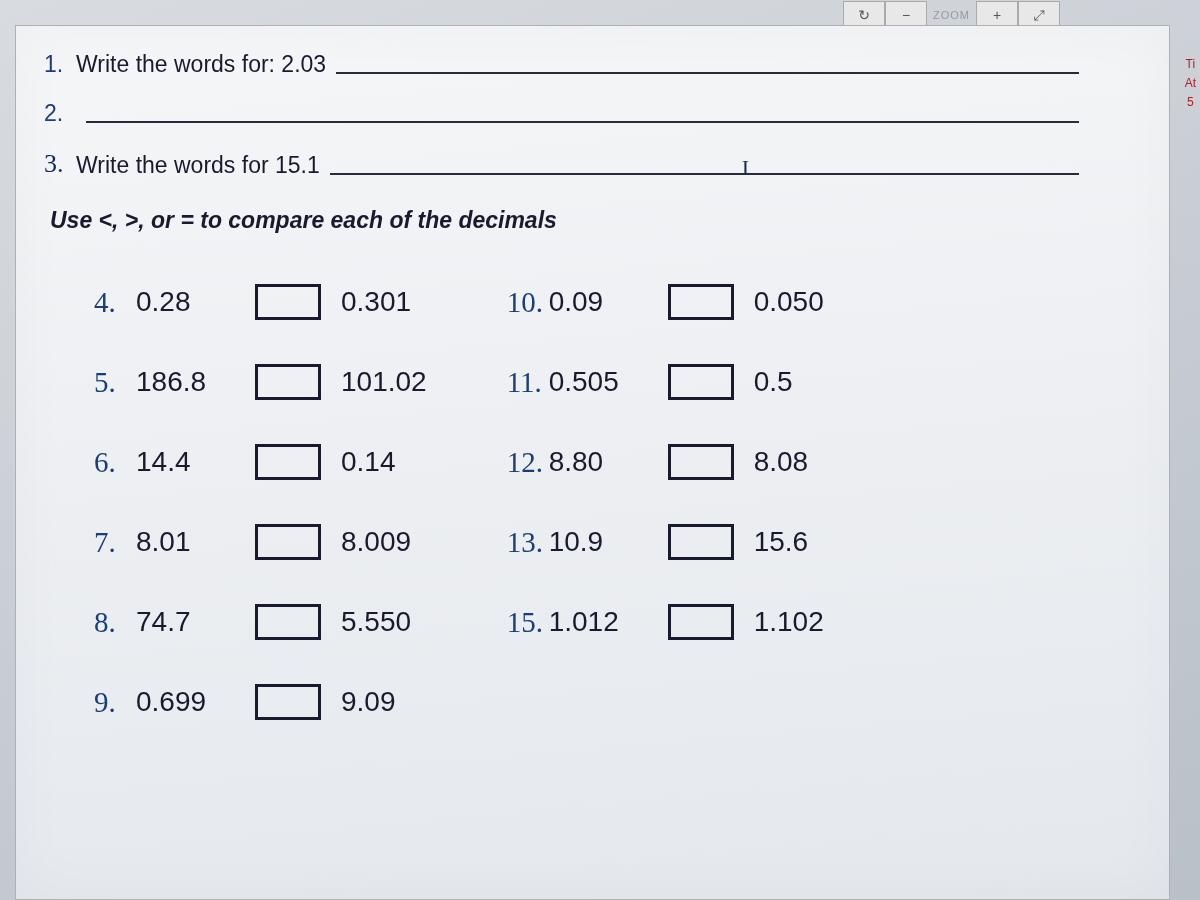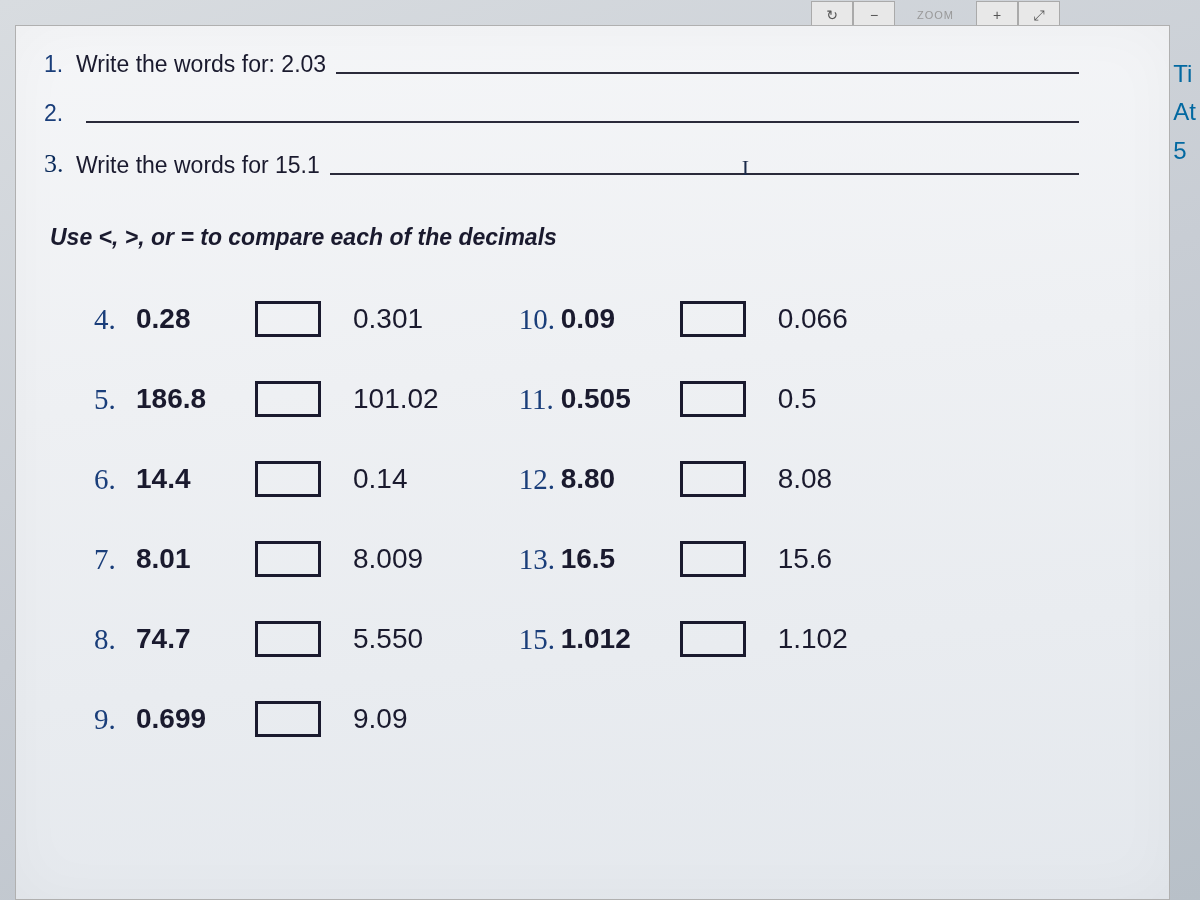--- a/index.html
+++ b/index.html
@@ -27,21 +27,21 @@
       border: 1px solid #aaa;
       display: flex;
       align-items: center;
       justify-content: center;
       font-size: 14px;
       color: #555;
     }
     .zoom-label {
       font-size: 11px;
       color: #999;
-      padding: 0 22px;
+      padding: 0 6px;
       letter-spacing: 1px;
     }
     .page {
       position: absolute;
       top: 25px;
       left: 15px;
       right: 30px;
       bottom: 0;
       background: linear-gradient(175deg, #f5f6f8 0%, #eef0f3 40%, #e4e8ed 100%);
       border: 1px solid #b0b0b0;
@@ -86,21 +86,21 @@
       top: -18px;
       font-family: 'Comic Sans MS', cursive;
       font-size: 22px;
       color: #1a2a4a;
     }
     .instruction {
       font-size: 23px;
       font-style: italic;
       font-weight: 600;
       color: #1a1a2e;
-      margin: 45px 0 50px 6px;
+      margin: 28px 0 50px 6px;
     }
     .compare-grid {
       display: flex;
       gap: 80px;
       padding-left: 50px;
     }
     .col {
       display: flex;
       flex-direction: column;
       gap: 44px;
@@ -114,41 +114,40 @@
     .row-num {
       color: #1a3e7a;
       font-family: 'Comic Sans MS', cursive;
       font-weight: 500;
       min-width: 42px;
       font-size: 29px;
     }
     .val-left {
       min-width: 105px;
       font-family: Arial, sans-serif;
-      font-weight: bold;
     }
     .box {
       width: 66px;
       height: 36px;
       border: 3px solid #1a1a2e;
       margin: 0 14px;
       background: transparent;
     }
     .val-right {
       font-family: Arial, sans-serif;
-      margin-left: 18px;
+      margin-left: 6px;
     }
     .side-text {
       position: absolute;
       right: 4px;
       top: 55px;
-      font-size: 24px;
-      color: #0369a1;
+      font-size: 12px;
+      color: #b91c1c;
       line-height: 1.6;
-      text-align: left;
+      text-align: center;
     }
   </style>
 </head>
 <body>
 
 <div class="toolbar">
   <div class="tool-btn">
       <span>↻</span>
     </div>
   <div class="tool-btn">
@@ -230,37 +229,37 @@
         <span class="box"></span>
         <span class="val-right">9.09</span>
       </div>
     </div>
 
     <div class="col">
       <div class="compare-row">
         <span class="row-num">10.</span>
         <span class="val-left">0.09</span>
         <span class="box"></span>
-        <span class="val-right">0.066</span>
+        <span class="val-right">0.050</span>
       </div>
       <div class="compare-row">
         <span class="row-num">11.</span>
         <span class="val-left">0.505</span>
         <span class="box"></span>
         <span class="val-right">0.5</span>
       </div>
       <div class="compare-row">
         <span class="row-num">12.</span>
         <span class="val-left">8.80</span>
         <span class="box"></span>
         <span class="val-right">8.08</span>
       </div>
       <div class="compare-row">
         <span class="row-num">13.</span>
-        <span class="val-left">16.5</span>
+        <span class="val-left">10.9</span>
         <span class="box"></span>
         <span class="val-right">15.6</span>
       </div>
       <div class="compare-row">
         <span class="row-num">15.</span>
         <span class="val-left">1.012</span>
         <span class="box"></span>
         <span class="val-right">1.102</span>
       </div>
     </div>

